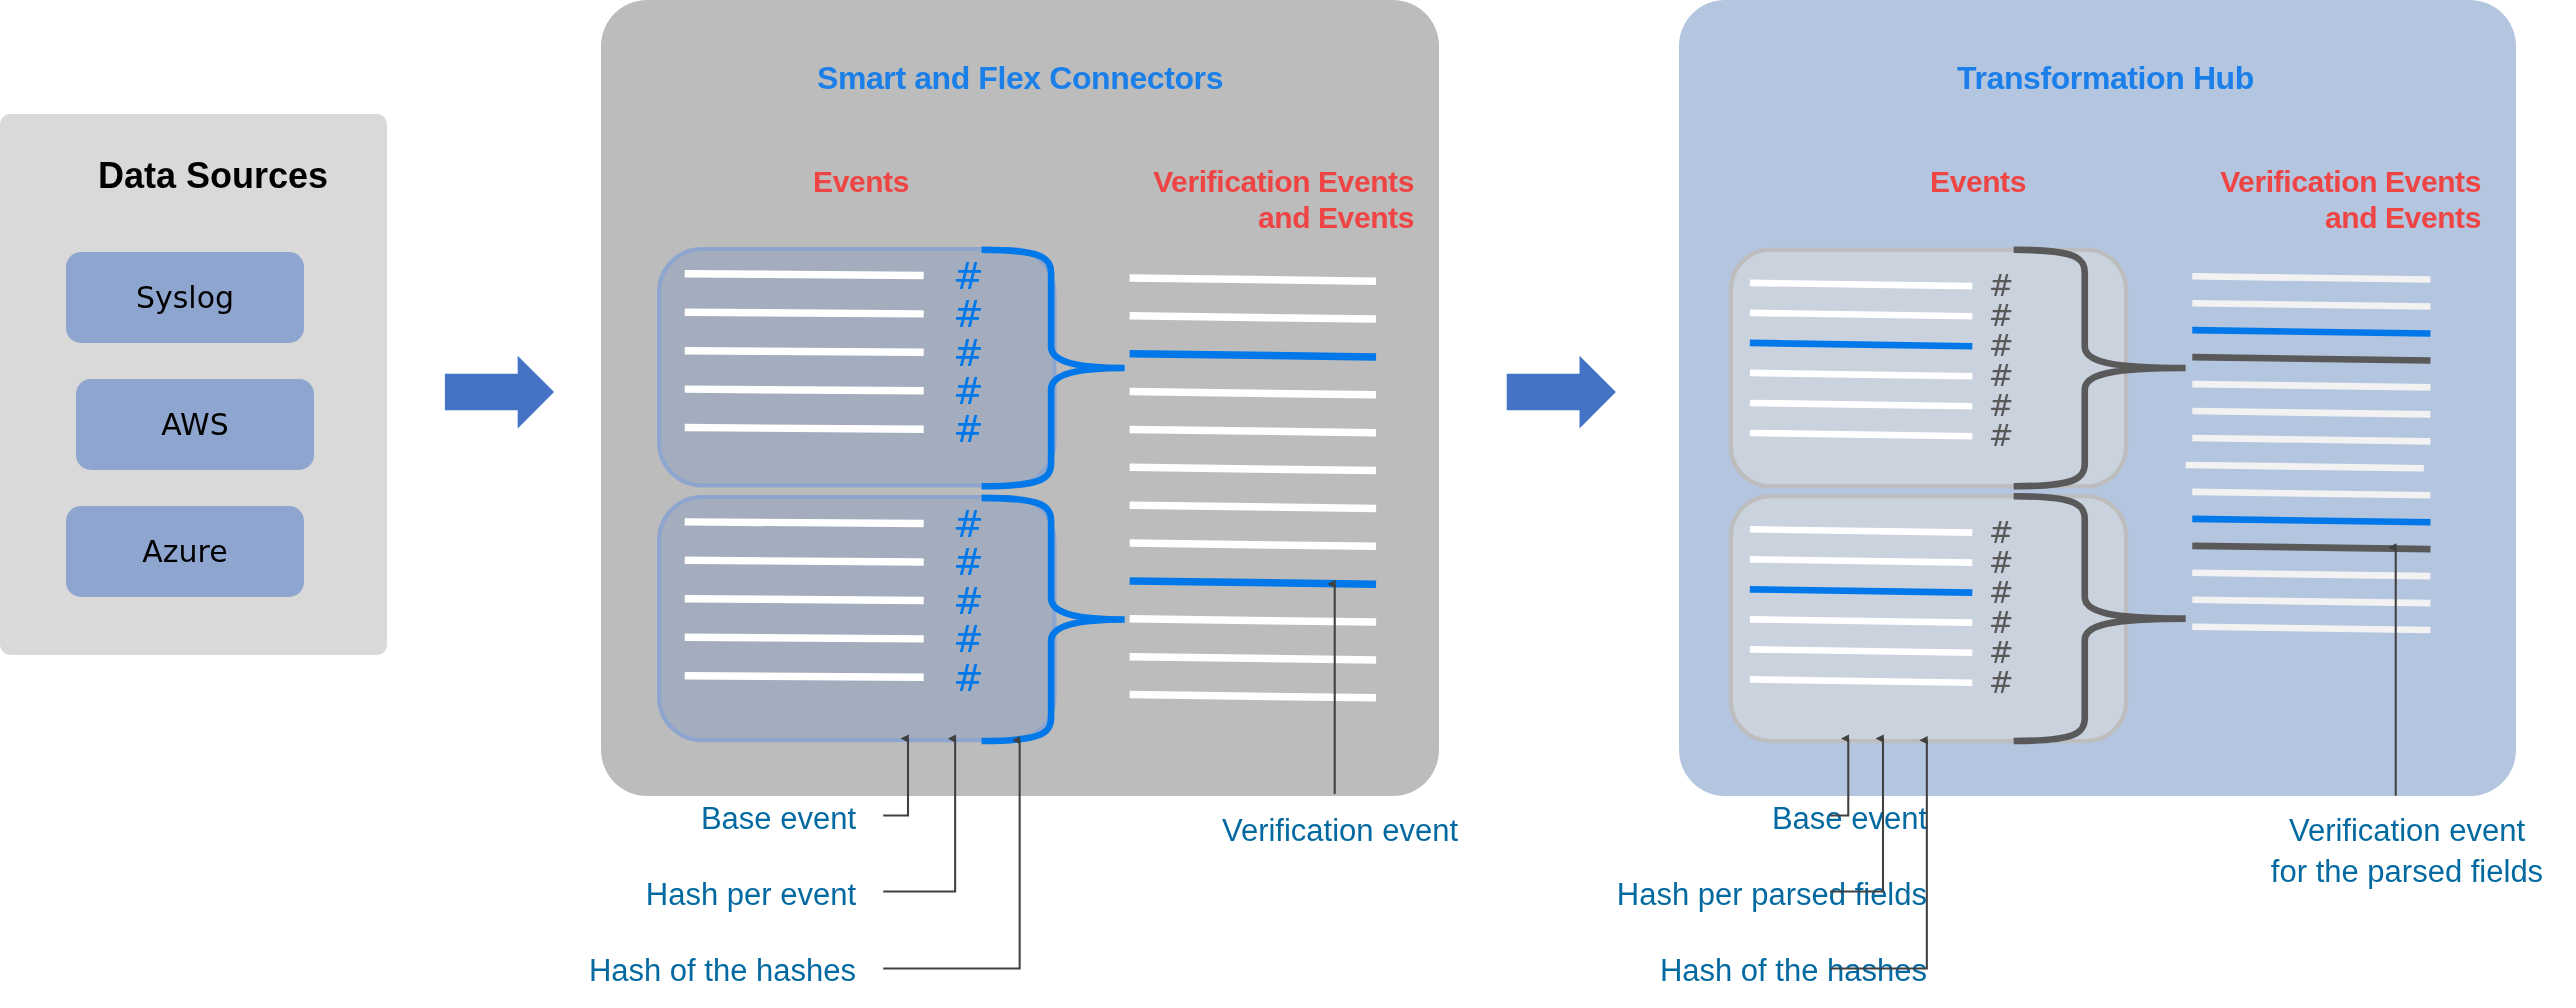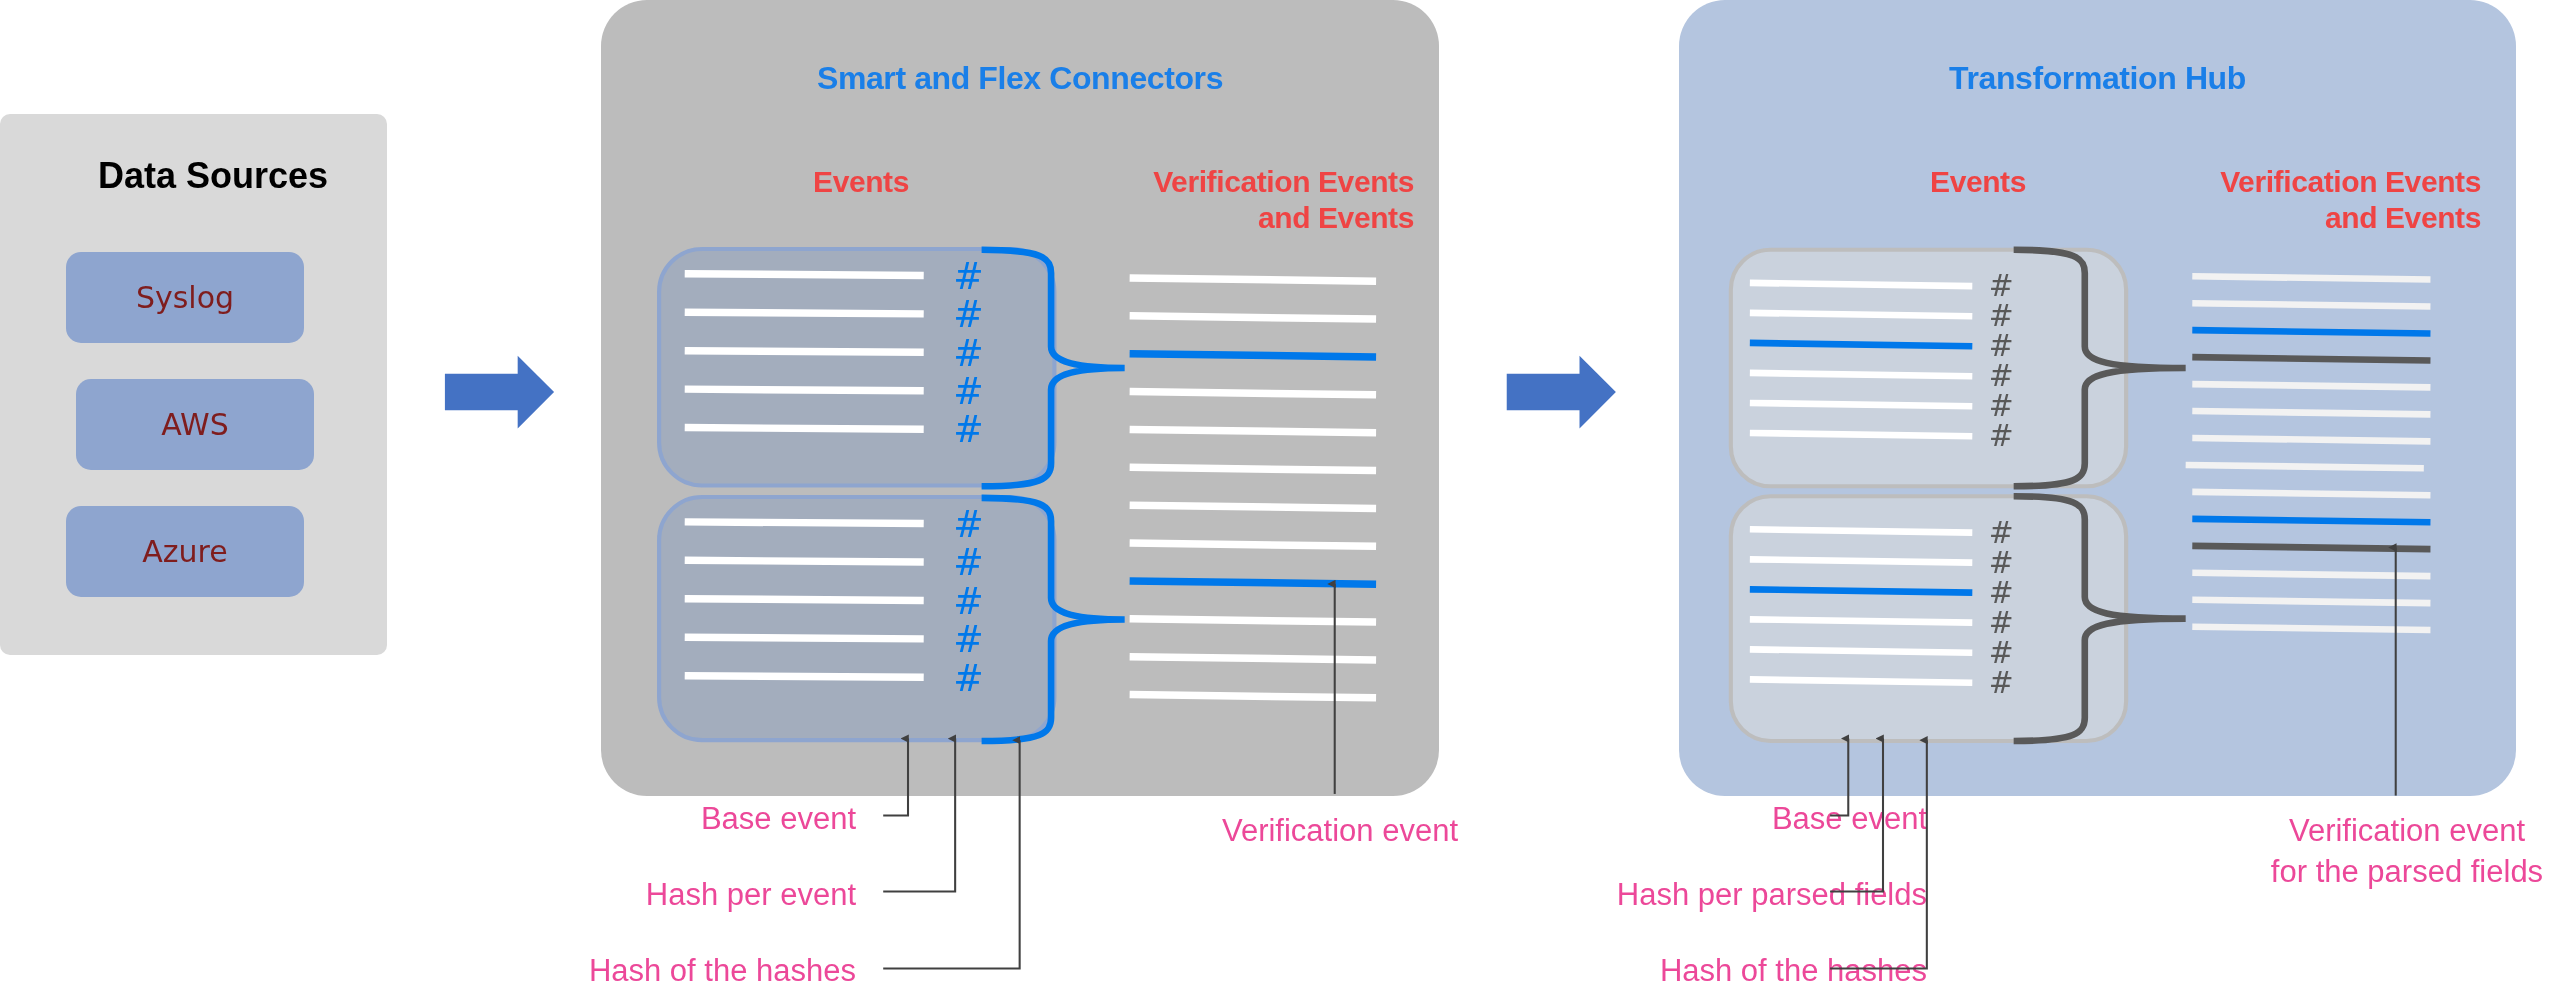--- a/index.html
+++ b/index.html
@@ -3,27 +3,27 @@
 <meta charset="utf-8">
 <style>
   html, body { margin:0; padding:0; background:#ffffff; }
   body { width:2576px; height:1009px; position:relative; overflow:hidden;
          font-family:"Liberation Sans", sans-serif; }
   .abs { position:absolute; }
   #ds-box { left:0; top:114px; width:387px; height:541px; background:#d9d9d9; border-radius:10px; }
   #ds-title { left:0; top:155px; width:426px; text-align:center; font-weight:bold; font-size:36px; color:#000; }
   .pill { left:66px; width:238px; height:91px; background:#8ea5cf; border-radius:15px;
           display:flex; align-items:center; justify-content:center;
-          font-family:"DejaVu Sans", sans-serif; font-size:30px; color:#7f1d1d; }
+          font-family:"DejaVu Sans", sans-serif; font-size:30px; color:#000000; }
   .panel { top:0; height:796px; border-radius:46px; }
   #smart-box { left:601px; width:838px; background:#bcbcbc; }
   #hub-box { left:1679px; width:837px; background:#b4c5df; }
   .panel-title { font-weight:bold; font-size:32px; color:#1a7fe8; text-align:center; letter-spacing:-0.4px; }
   .col-head { font-weight:bold; font-size:30px; color:#ef4444; text-align:right; line-height:36px; letter-spacing:-0.4px; }
-  .callout { font-size:31px; color:#ec4899; white-space:nowrap; }
+  .callout { font-size:31px; color:#0369a1; white-space:nowrap; }
   .callout-r { text-align:right; }
   .callout-c { text-align:center; line-height:41px; }
   svg { position:absolute; left:0; top:0; }
 </style>
 </head>
 <body>
 
 <div id="ds-box" class="abs"></div>
 <div id="ds-title" class="abs">Data Sources</div>
 <div class="abs pill" style="top:252px;">Syslog</div>
@@ -33,21 +33,21 @@
 <div id="smart-box" class="abs panel"></div>
 <div id="hub-box" class="abs panel"></div>
 
 <div class="abs panel-title" style="left:601px; width:838px; top:60px;">Smart and Flex Connectors</div>
 <div class="abs col-head" style="left:686px; width:223px; top:164px;">Events</div>
 <div class="abs col-head" style="left:1100px; width:314px; top:164px;">
   <div>Verification Events</div>
   <div>and Events</div>
 </div>
 
-<div class="abs panel-title" style="left:1679px; width:837px; top:60px;">Transformation Hub</div>
+<div class="abs panel-title" style="left:1679px; width:837px; top:60px;padding-left:8px;">Transformation Hub</div>
 <div class="abs col-head" style="left:1803px; width:223px; top:164px;">Events</div>
 <div class="abs col-head" style="left:2167px; width:314px; top:164px;">
   <div>Verification Events</div>
   <div>and Events</div>
 </div>
 
 <div class="abs callout callout-r" style="left:496px; width:360px; top:801px;">Base event</div>
 <div class="abs callout callout-r" style="left:496px; width:360px; top:877px;">Hash per event</div>
 <div class="abs callout callout-r" style="left:496px; width:360px; top:953px;">Hash of the hashes</div>
 <div class="abs callout callout-c" style="left:1158px; width:364px; top:810px;">

